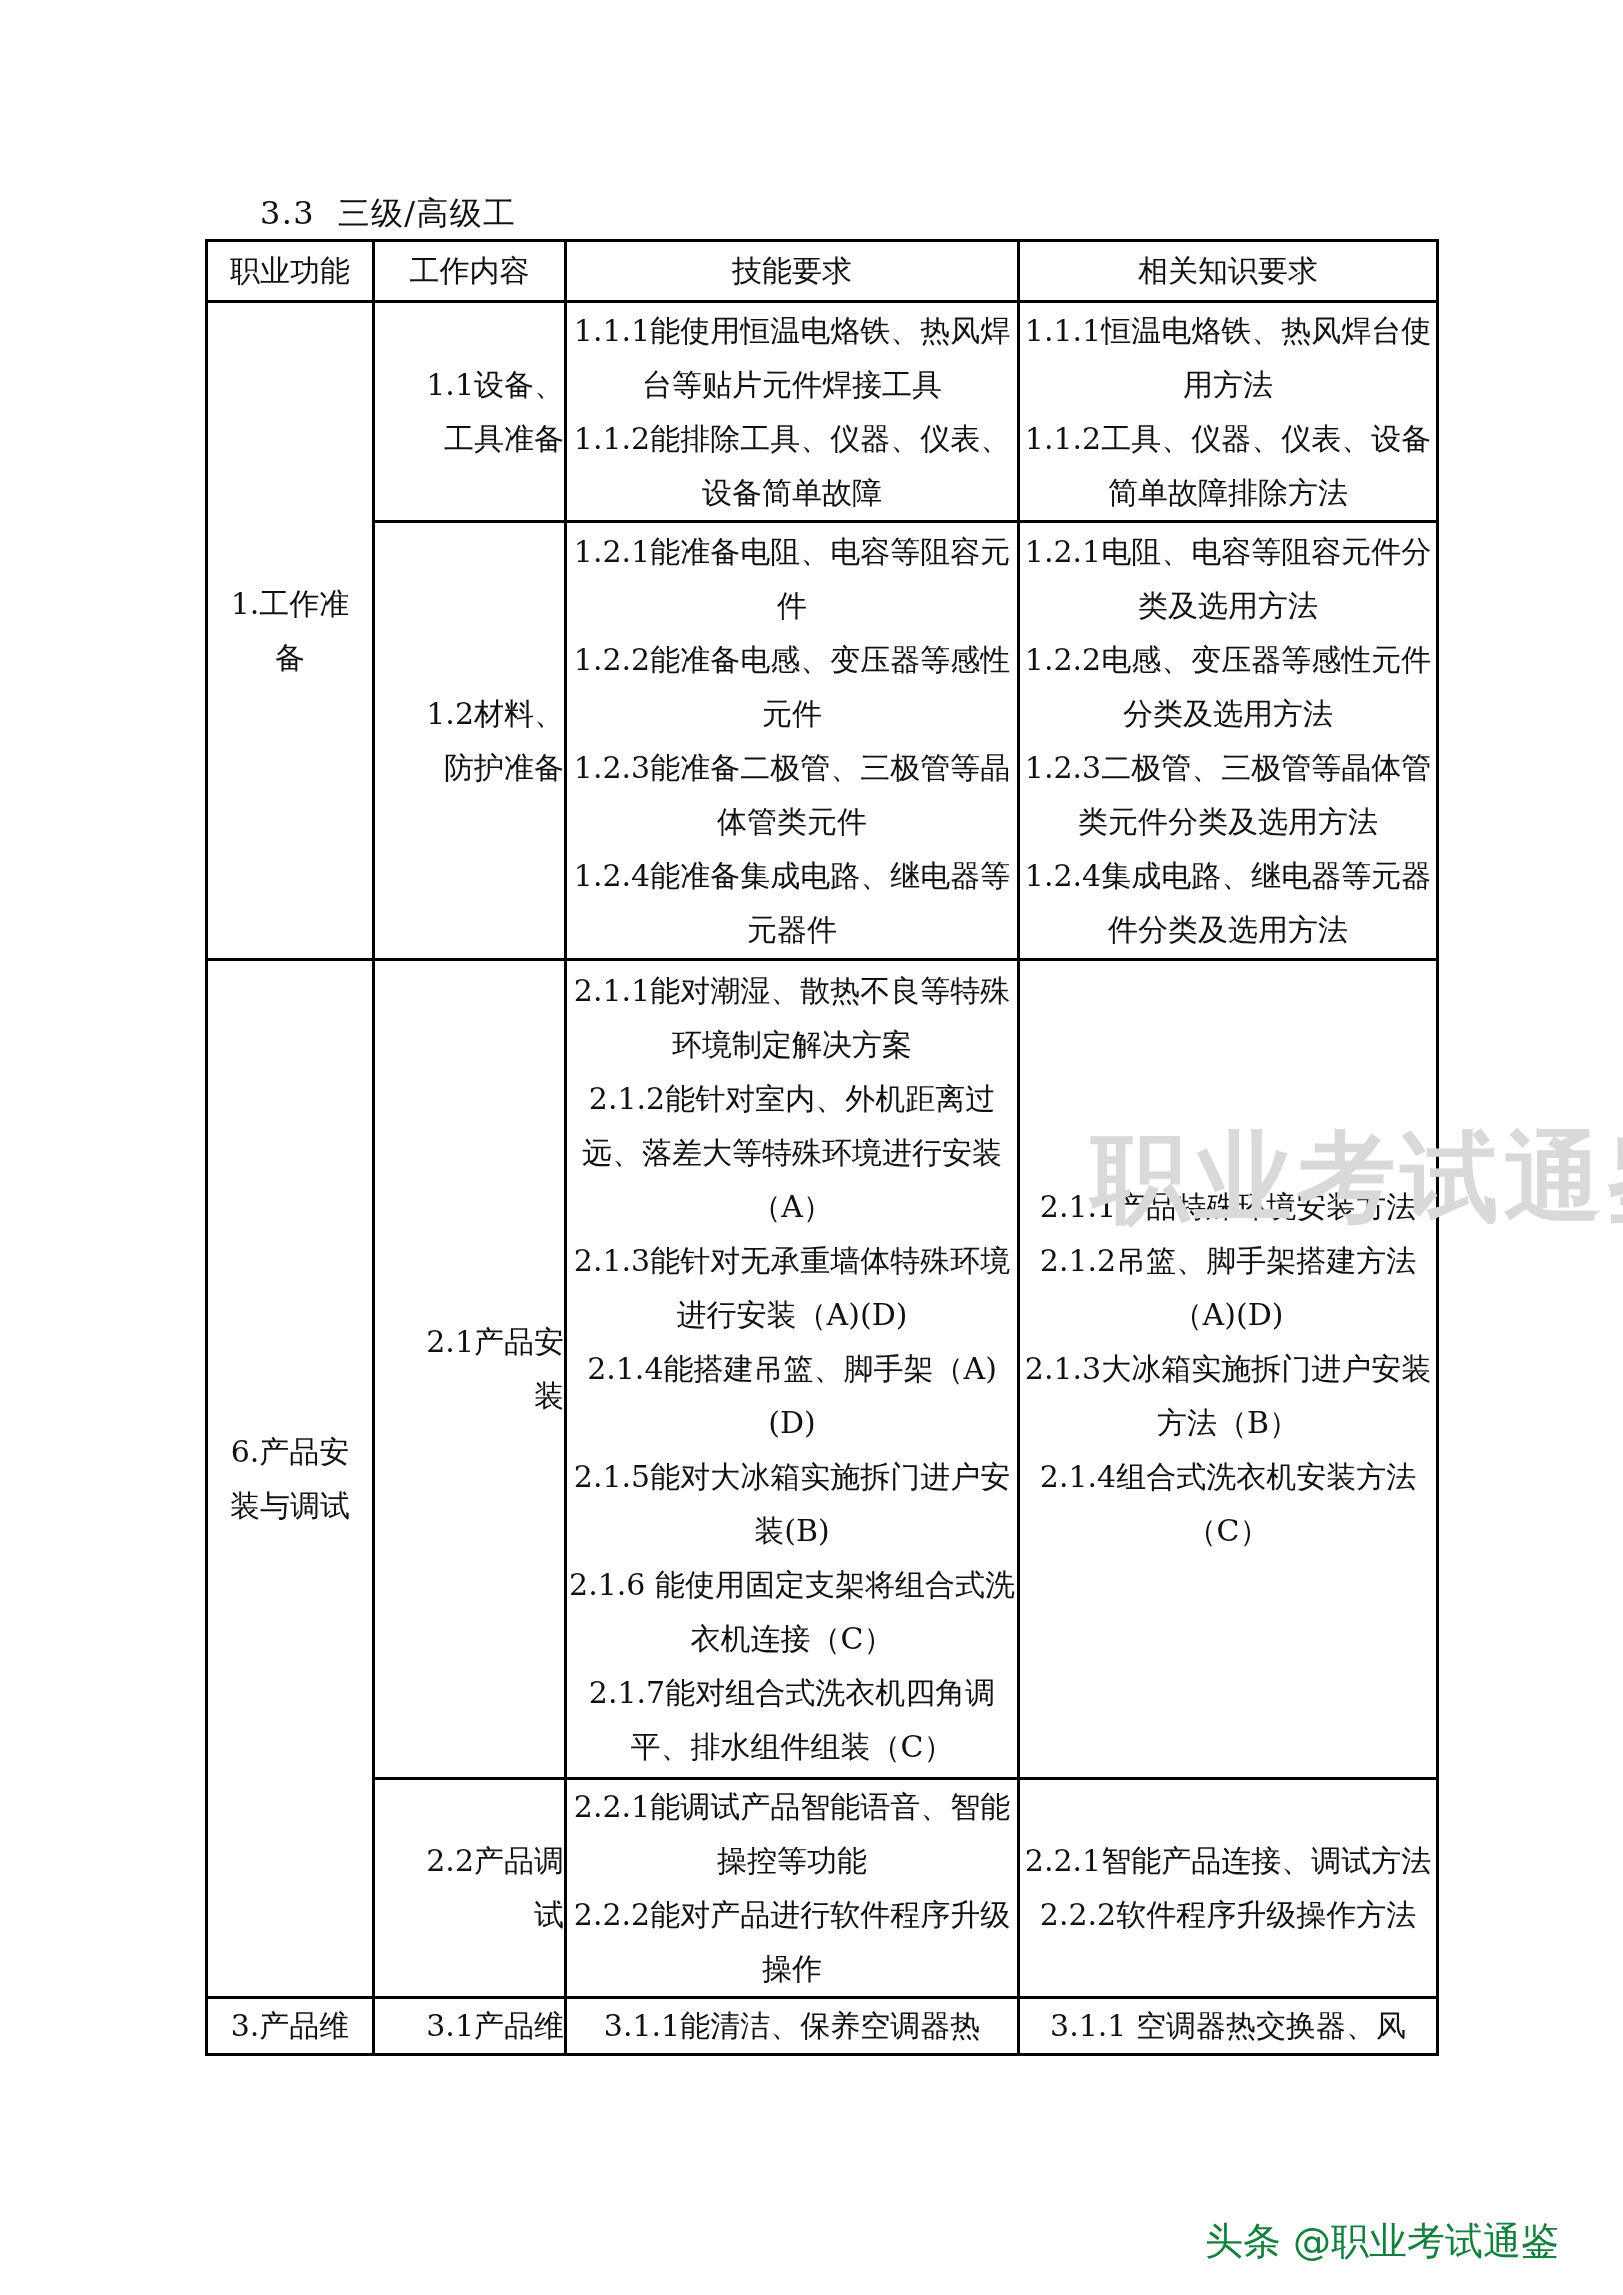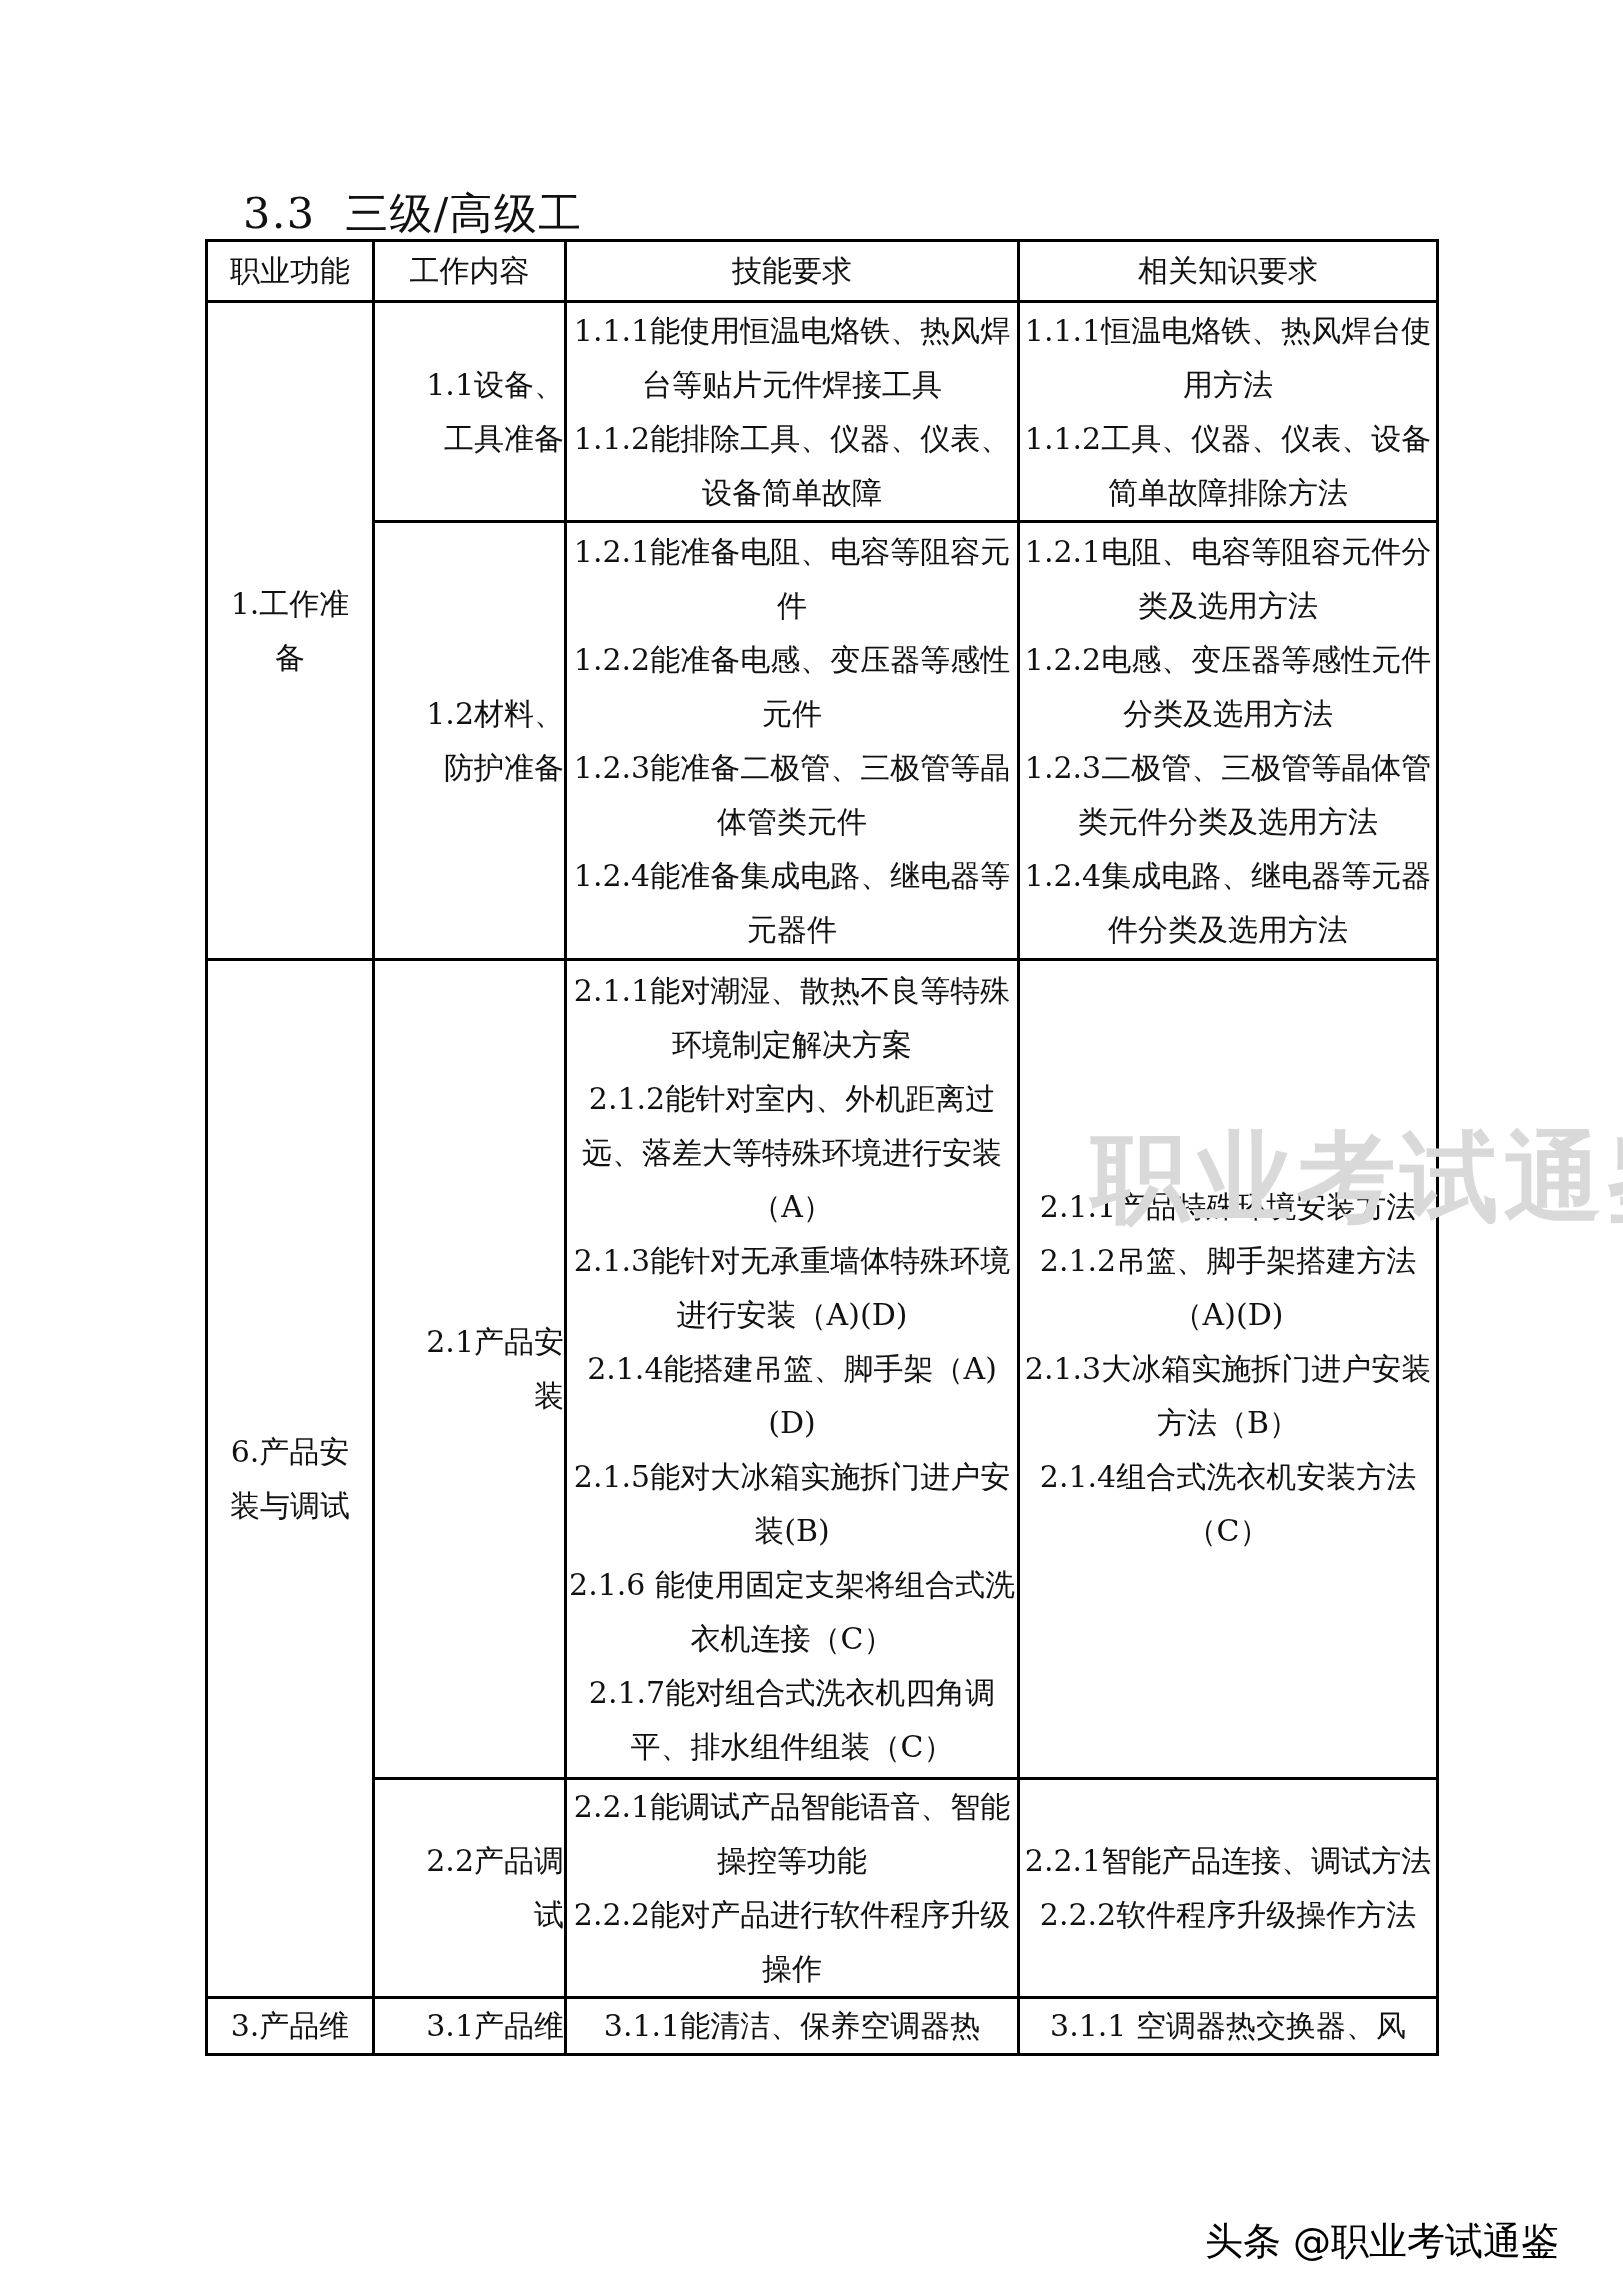--- a/index.html
+++ b/index.html
@@ -1,34 +1,34 @@
 <!DOCTYPE html>
 <html style="font-size:10.5px"><head>
 <meta charset="utf-8">
 <style>
   html, body { margin:0; padding:0; background:#ffffff; }
   body { width:1623px; height:2295px; position:relative; overflow:hidden;
          font-family:"DejaVu Serif","Liberation Serif",serif; color:#111; }
-  .section-title { position:absolute; left:243px; top:194px; font-size:43px; line-height:39px;
+  .section-title { position:absolute; left:260px; top:194px; font-size:32px; line-height:39px;
                    letter-spacing:1.3px; white-space:pre; }
   table.grid { position:absolute; left:205px; top:239px; border-collapse:collapse; table-layout:fixed;
                width:1112px; }
   table.grid td, table.grid th { border:3.3px solid #000; padding:0; font-weight:normal; font-size:30px;
                line-height:54px; vertical-align:middle; }
   table.grid th { text-align:center; height:58px; }
   .c1 { width:167px; } .c2 { width:192px; } .c3 { width:453px; } .c4 { width:419px; }
   td.func { text-align:center; padding:0 9.2px; }
   td.work { text-align:right; padding:0 14.4px; }
   td.skill, td.know { text-align:center; padding:0 11.8px 0 14.4px; vertical-align:middle; }
   .item { display:block; }
   .watermark { position:absolute; left:1091px; top:1122px; font-size:98px; line-height:111px;
                color:#d9d9d9; letter-spacing:5.2px; font-family:"DejaVu Sans","Liberation Sans",sans-serif;
                pointer-events:none; z-index:2; white-space:nowrap; font-weight:bold; }
   .footer-mark { position:absolute; left:1205px; top:2218px; font-size:38px; line-height:46px;
-                 color:#000000; font-family:"DejaVu Sans","Liberation Sans",sans-serif; white-space:nowrap; }
+                 color:#15803d; font-family:"DejaVu Sans","Liberation Sans",sans-serif; white-space:nowrap; }
 </style>
 </head>
 <body>
 
 <div class="section-title">3.3  三级/高级工</div>
 
 <table class="grid">
   <colgroup>
     <col class="c1">
       <col class="c2">

